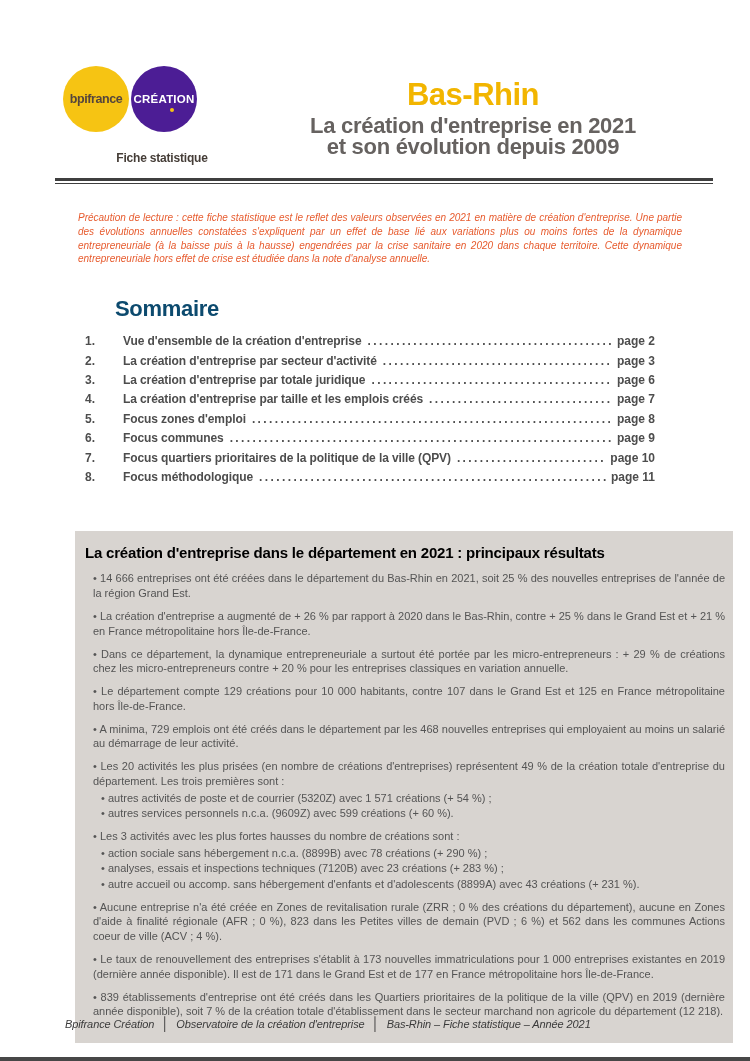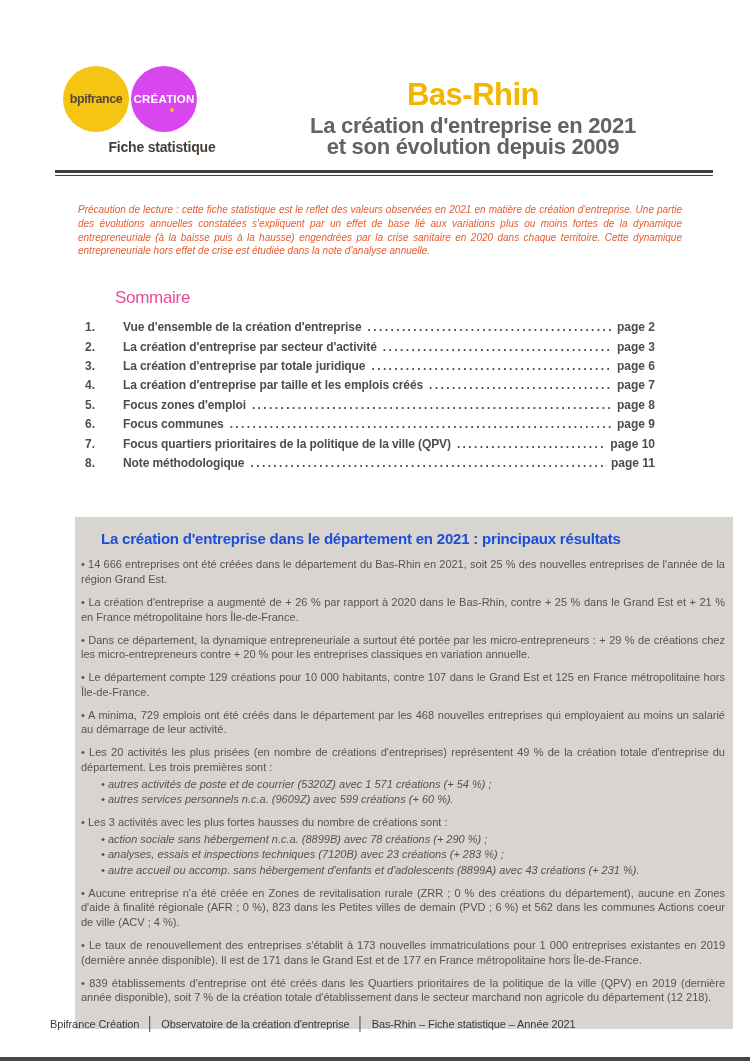--- a/index.html
+++ b/index.html
@@ -7,51 +7,51 @@
     position:relative;width:750px;height:1061px;background:#ffffff;overflow:hidden;
     font-family:"Liberation Sans","DejaVu Sans",sans-serif;color:#555;
   }
   
   .header{display:flex;align-items:flex-start;padding:66px 60px 0 62px;}
   .logo-block{width:200px;flex:0 0 auto;text-align:center;}
   .circles{display:flex;justify-content:flex-start;gap:2px;padding-left:1px;}
   .circle{width:66px;height:66px;border-radius:50%;display:flex;align-items:center;justify-content:center;position:relative;}
   .circle.yellow{background:#f6c413;}
   .circle.yellow span{color:#55463c;font-weight:bold;font-size:12.5px;letter-spacing:-0.4px;}
-  .circle.brown{background:#d946ef;}
+  .circle.brown{background:#4c1d95;}
   .circle.brown span{color:#fff;font-weight:bold;font-size:11.5px;letter-spacing:0.2px;}
   .creation-dot{position:absolute;width:4px;height:4px;border-radius:50%;background:#f6c413;left:39px;top:42px;}
-  .logo-caption{margin-top:7px;font-size:14px;font-weight:bold;color:#453d37;letter-spacing:-0.2px;}
+  .logo-caption{margin-top:19px;font-size:12px;font-weight:bold;color:#453d37;letter-spacing:-0.2px;}
   .title-block{flex:1;text-align:center;padding-right:6px;}
   .doc-title{margin:12px 0 4px 0;font-size:31px;line-height:33px;font-weight:bold;color:#f2b500;letter-spacing:-0.5px;}
   .doc-subtitle{font-size:22px;line-height:21px;font-weight:bold;color:#666260;letter-spacing:-0.3px;}
   
   .double-rule{margin:13px 37px 0 55px;height:2px;border-top:3px solid #3f3f3f;border-bottom:1px solid #3f3f3f;}
   
   .notice{margin:27px 68px 0 78px;font-size:10px;line-height:13.8px;font-style:italic;color:#e75b2e;text-align:justify;}
   
-  .toc-heading{margin:30px 0 0 115px;font-size:17px;font-weight:normal;color:#ec4899;letter-spacing:-0.3px;}
+  .toc-heading{margin:30px 0 0 115px;font-size:22px;font-weight:bold;color:#0c4a6e;letter-spacing:-0.3px;}
   .toc-list{margin:12px 95px 0 85px;}
   .toc-row{display:flex;align-items:baseline;height:19.4px;font-size:12px;font-weight:bold;color:#4d4d4d;}
   .toc-num{width:18px;flex:0 0 auto;}
   .toc-label{flex:0 0 auto;white-space:nowrap;letter-spacing:-0.1px;margin-left:20px;}
   .leader{flex:1 1 auto;overflow:hidden;white-space:nowrap;letter-spacing:2.4px;margin:0 4px 0 6px;color:#4d4d4d;}
   .toc-page{flex:0 0 auto;white-space:nowrap;}
   
   .results{margin:42px 17px 0 75px;background:#d8d4d0;padding:11px 8px 16px 6px;}
-  .results-heading{margin:2px 0 10px 20px;font-size:15px;font-weight:bold;color:#1d4ed8;letter-spacing:-0.2px;}
-  .bullet{margin:0 0 8px 0;font-size:11px;line-height:14.8px;color:#545454;text-align:justify;}
+  .results-heading{margin:2px 0 10px 4px;font-size:15px;font-weight:bold;color:#000000;letter-spacing:-0.2px;}
+  .bullet{margin:0 0 8px 12px;font-size:11px;line-height:14.8px;color:#545454;text-align:justify;}
   .bullet::before{content:"• ";}
   .subs{margin:1px 0 0 0;padding:0;list-style:none;}
-  .subs li{margin:0 0 1px 20px;font-size:11px;line-height:14.6px;color:#545454;font-style:italic;}
+  .subs li{margin:0 0 1px 20px;font-size:11px;line-height:14.6px;color:#545454;}
   .subs li::before{content:"• ";}
   .bullet.has-subs{margin-bottom:2px;}
   .sub-group{margin-bottom:8px;}
   
-  .footer{position:absolute;left:50px;top:1016px;font-size:11px;color:#3a3a3a;letter-spacing:-0.1px;}
+  .footer{position:absolute;left:65px;top:1016px;font-size:11px;color:#3a3a3a;letter-spacing:-0.1px;font-style:italic;}
   .footer .sep{margin:0 7px;font-size:13px;color:#3a3a3a;}
   .bottom-bar{position:absolute;left:0;right:0;bottom:0;height:4px;background:#474747;}
 </style>
 </head>
 <body>
 
 <div class="page">
 
   <header class="header">
     <div class="logo-block">
@@ -117,21 +117,21 @@
         <span class="toc-page">page 9</span>
       </div>
       <div class="toc-row">
         <span class="toc-num">7.</span>
         <span class="toc-label">Focus quartiers prioritaires de la politique de la ville (QPV)</span>
         <span class="leader">................................................................................................................................................................</span>
         <span class="toc-page">page 10</span>
       </div>
       <div class="toc-row">
         <span class="toc-num">8.</span>
-        <span class="toc-label">Note méthodologique</span>
+        <span class="toc-label">Focus méthodologique</span>
         <span class="leader">................................................................................................................................................................</span>
         <span class="toc-page">page 11</span>
       </div>
     </div>
   </section>
 
   <section class="results">
     <h3 class="results-heading">La création d'entreprise dans le département en 2021 : principaux résultats</h3>
 
     <p class="bullet">14 666 entreprises ont été créées dans le département du Bas-Rhin en 2021, soit 25 % des nouvelles entreprises de l'année de la région Grand Est.</p>

